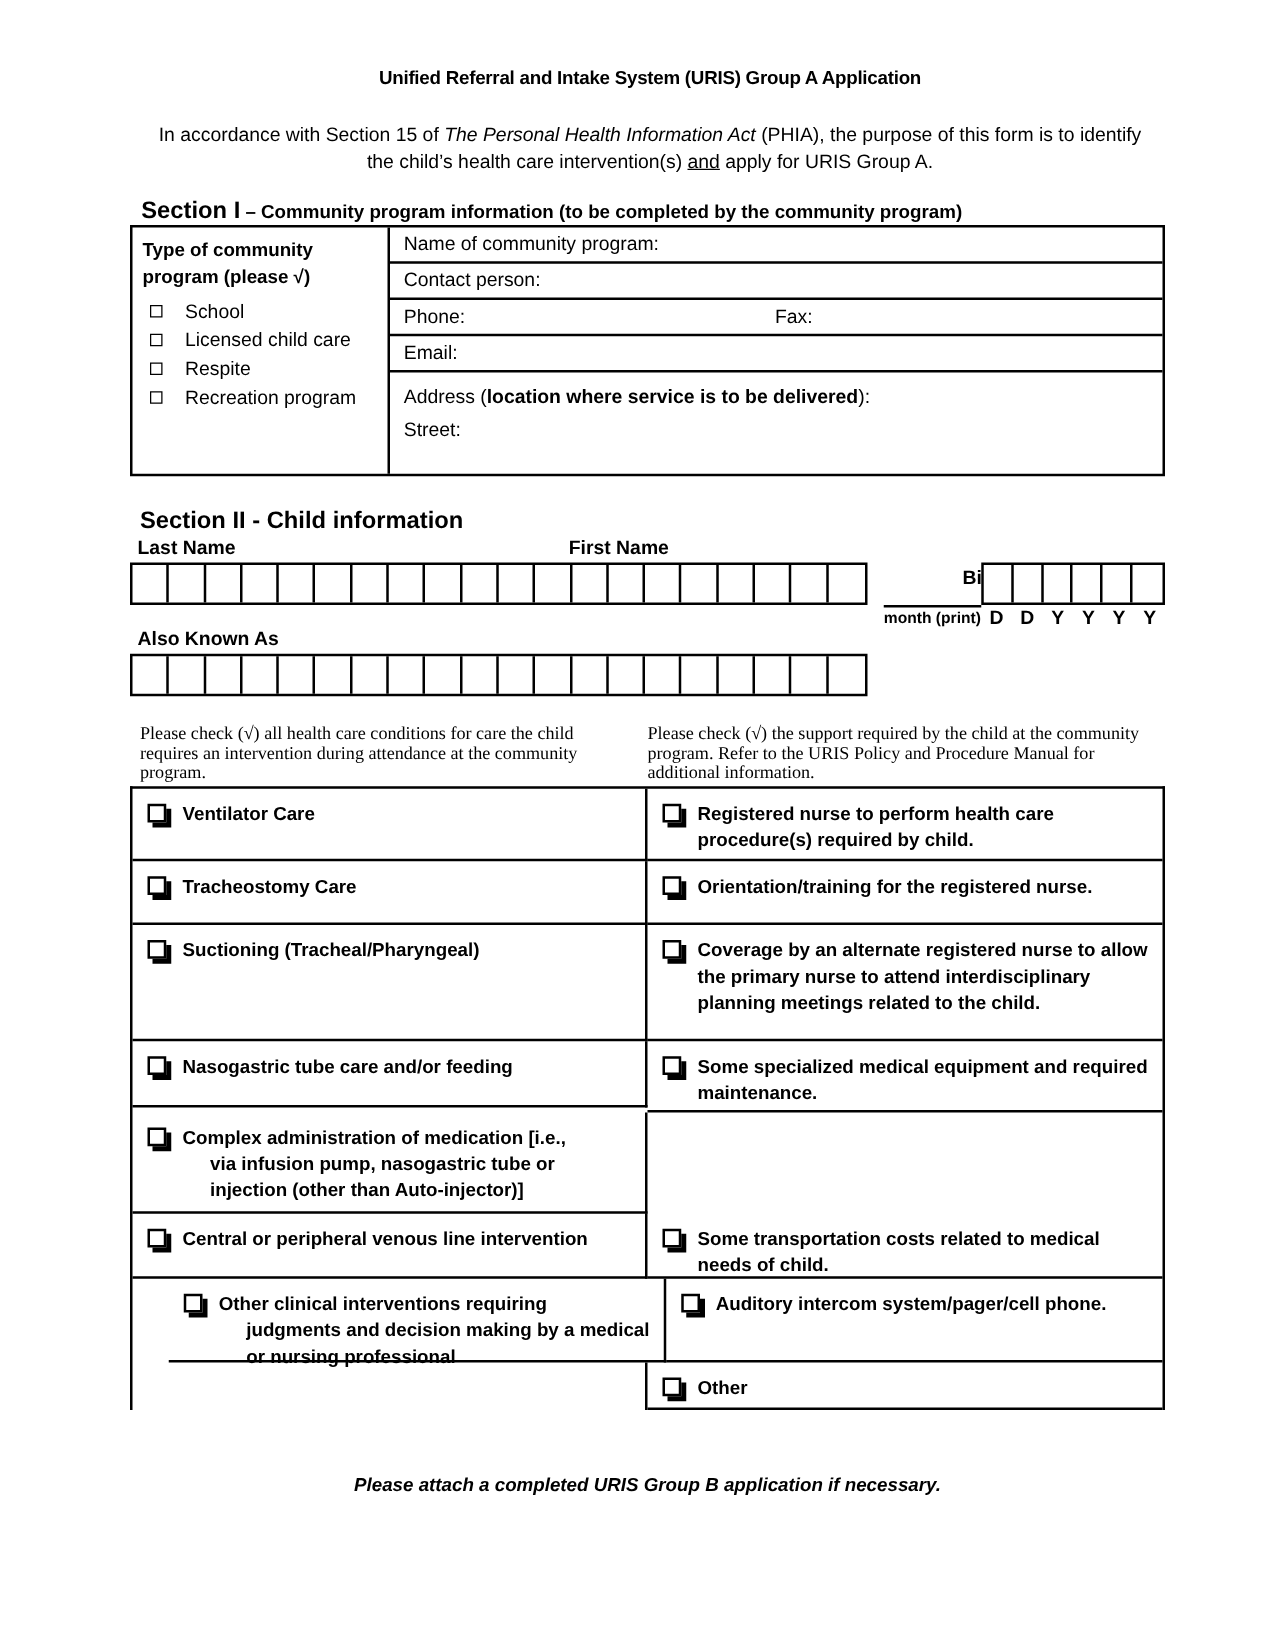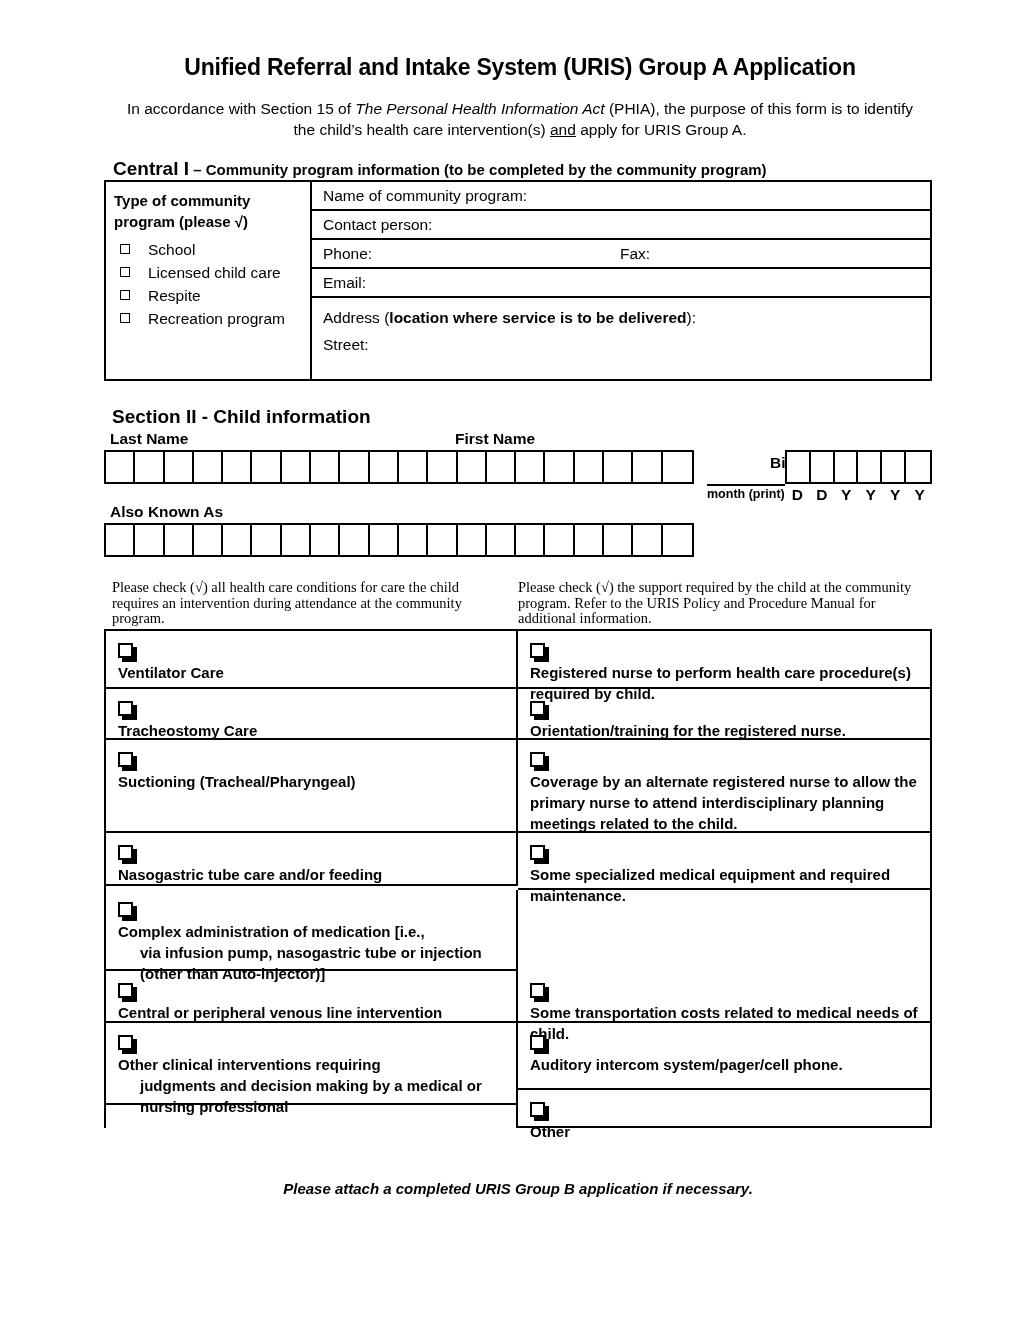--- a/index.html
+++ b/index.html
@@ -21,21 +21,21 @@
     width: 1020px;
     height: 1320px;
   }
 
   
   .doc-title {
     position: absolute;
     left: 104px; top: 54px;
     width: 832px;
     text-align: center;
-    font-size: 23px;
+    font-size: 15px;
     font-weight: bold;
     letter-spacing: -0.2px;
   }
   .doc-intro {
     position: absolute;
     left: 118px; top: 98px;
     width: 804px;
     text-align: center;
     font-size: 15.5px;
     line-height: 21px;
@@ -207,21 +207,21 @@
     font-size: 15px;
     font-weight: bold;
     line-height: 21px;
   }
   .ct-cell.lcol {
     width: 412px;
     border-right: 2px solid #000;
   }
   .ct-cell.rcol { width: 412px; }
   .ct-cell.blank { border-right: 2px solid #000; border-bottom: none; }
-  .ct-inner { display: flex; align-items: flex-start; flex-direction: column; }
+  .ct-inner { display: flex; align-items: flex-start; }
   .ct-text { flex: 1 1 auto; }
   .ct-text .indent { display: block; padding-left: 22px; }
 
   
   .chk-box {
     flex: 0 0 auto;
     position: relative;
     width: 19px;
     height: 19px;
     margin: 2px 9px 0 0;
@@ -260,21 +260,21 @@
 
 <div class="page">
 
   <div class="doc-title">Unified Referral and Intake System (URIS) Group A Application</div>
 
   <div class="doc-intro">
     <span>In accordance with Section 15 of </span><i>The Personal Health Information Act</i><span> (PHIA), the purpose of this form is to identify the child’s health care intervention(s) </span><u>and</u><span> apply for URIS Group A.</span>
   </div>
 
   <div class="sec1-heading">
-    <span class="big">Central I</span><span> – Community program information (to be completed by the community program)</span>
+    <span class="big">Section I</span><span> – Community program information (to be completed by the community program)</span>
   </div>
 
   <div class="sec1-table">
 
     <div class="sec1-left">
       <div class="sec1-left-title">Type of community program (please √)</div>
       <div class="chk-list">
         <div class="chk-row">
           <span class="chk-thin"></span>
           <span>School</span>
@@ -466,21 +466,21 @@
           </div>
         </div>
         <div class="ct-cell rcol" style="height: 52px;">
           <div class="ct-inner">
             <span class="chk-box"></span>
             <span class="ct-text">Some transportation costs related to medical needs of child.</span>
           </div>
         </div>
       </div>
       <div class="ct-row" style="height: 67px;">
-        <div class="ct-cell lcol" style="height: 82px;">
+        <div class="ct-cell lcol" style="height: 67px; margin-left: 29px;">
           <div class="ct-inner">
             <span class="chk-box"></span>
             <span class="ct-text">Other clinical interventions requiring<span class="indent">judgments and decision making by a medical or nursing professional</span></span>
           </div>
         </div>
         <div class="ct-cell rcol" style="height: 67px;">
           <div class="ct-inner">
             <span class="chk-box"></span>
             <span class="ct-text">Auditory intercom system/pager/cell phone.</span>
           </div>

